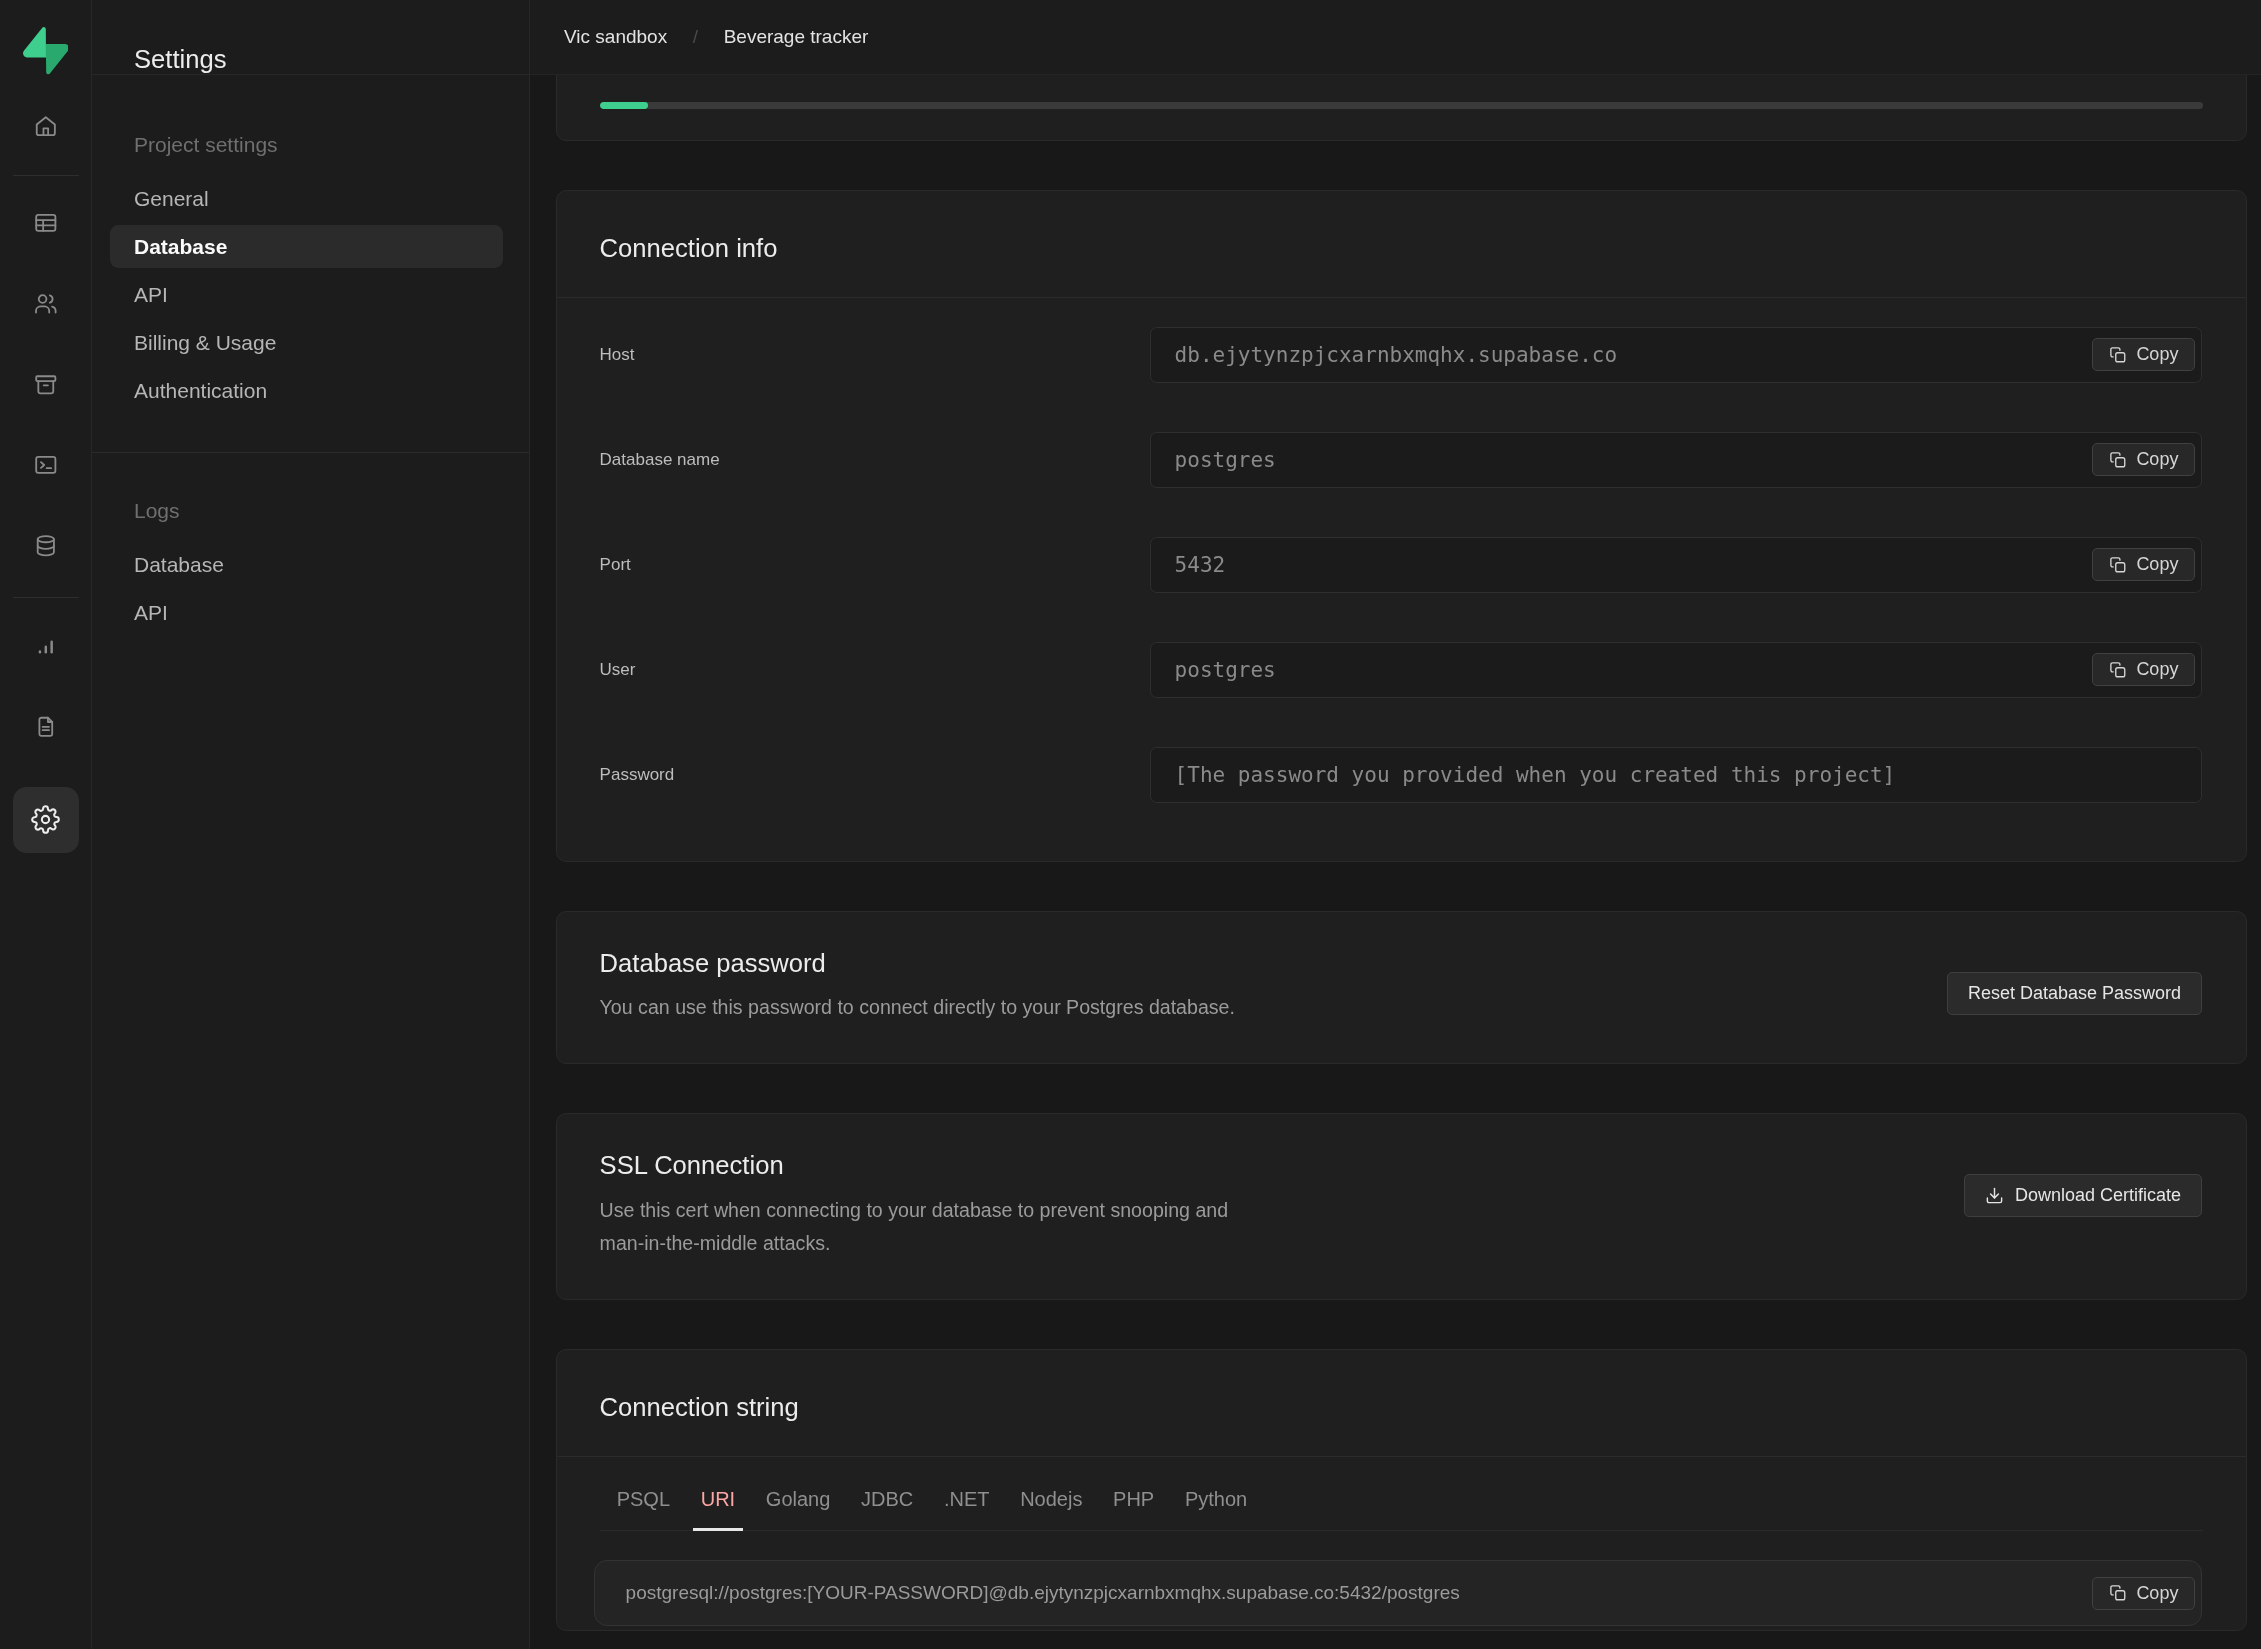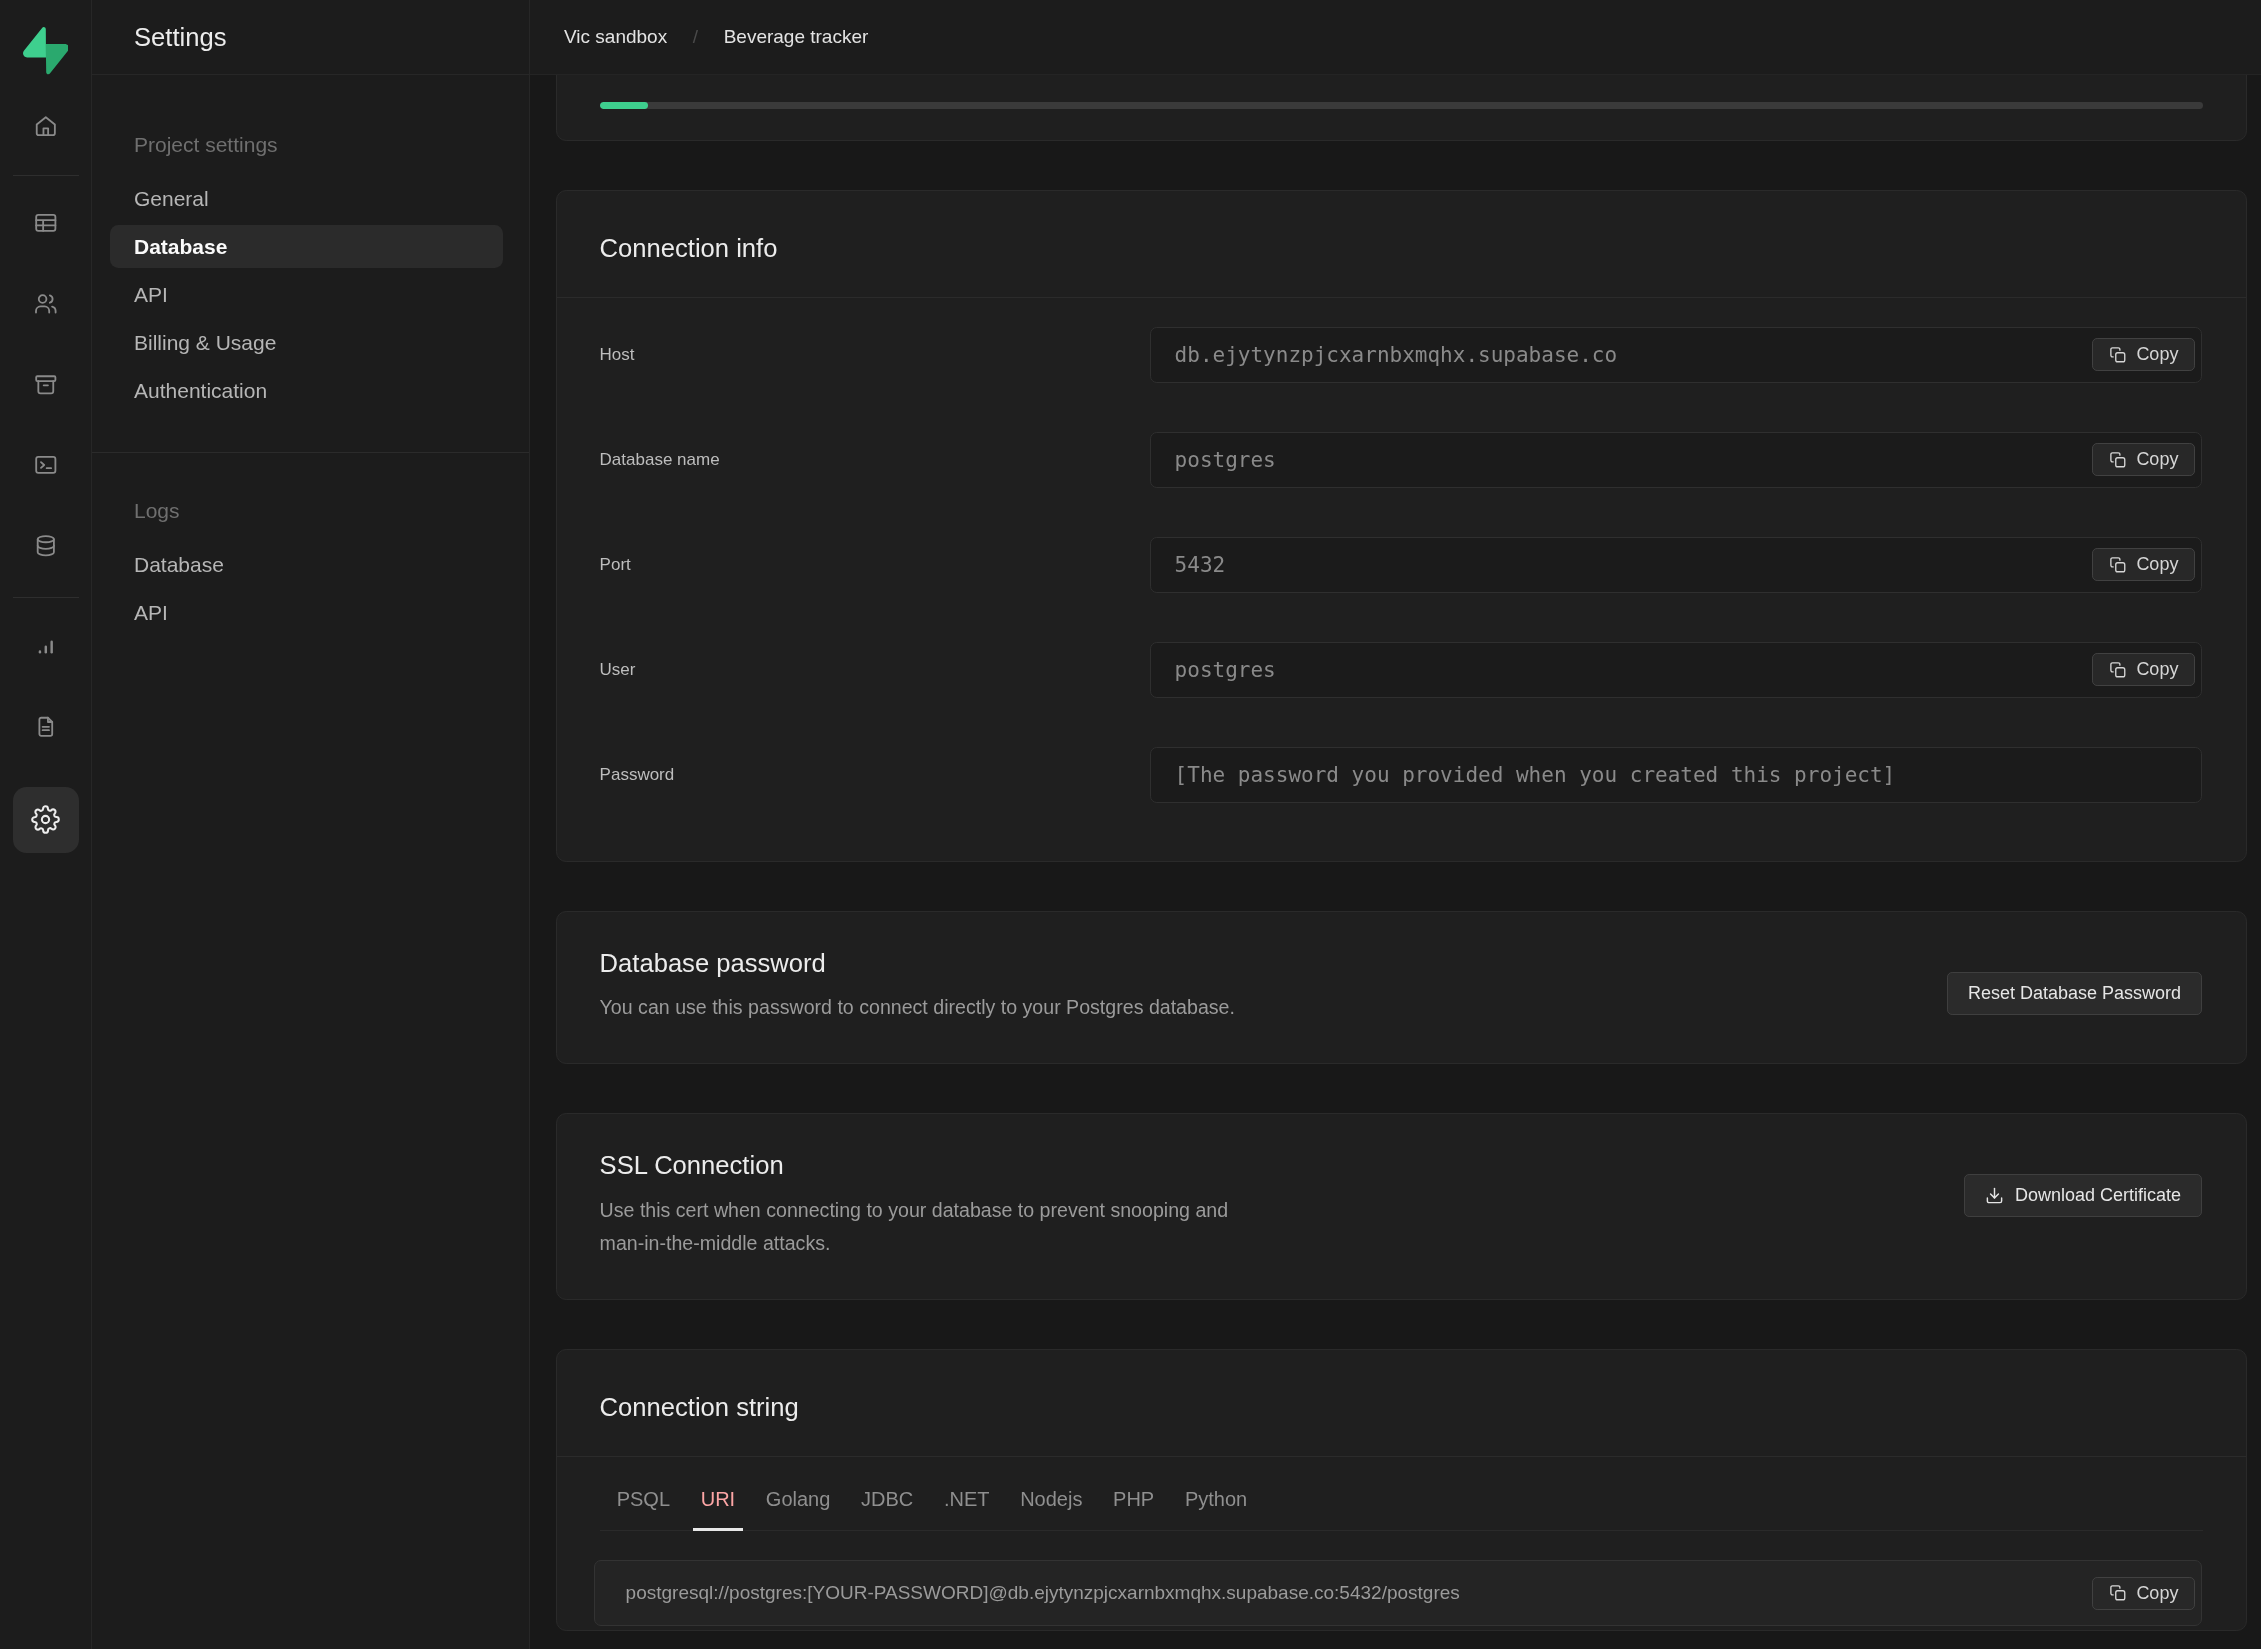--- a/index.html
+++ b/index.html
@@ -41,21 +41,21 @@
   .gear-box svg { width: 29px; height: 29px; }
 
   
   .sidebar {
     width: 438px; flex-shrink: 0;
     background: #1c1c1c; border-right: 0.9px solid #272727;
     display: flex; flex-direction: column;
   }
   .sidebar-header {
     height: 75px; flex-shrink: 0; border-bottom: 0.9px solid #272727;
-    display: flex; align-items: center; padding: 0 42px;
+    display: flex; align-items: flex-end; padding: 0 42px;
   }
   .sidebar-header h1 { font-size: 25.6px; font-weight: 400; color: #ececec; }
   .sidebar-nav { padding: 48px 25.6px 0 18px; }
   .nav-heading {
     margin-left: 24px; font-size: 21px; color: #6f6f6f; height: 43px;
     display: flex; align-items: center;
   }
   .nav-heading.first { margin-bottom: 11px; }
   .nav-item {
     display: flex; align-items: center; height: 43px; margin-bottom: 5.1px;
@@ -141,21 +141,21 @@
   }
   .tab {
     padding: 0 7.7px 17px; margin-right: 15.3px; font-size: 20px; color: #8f8f8f;
     background: none; border: none; cursor: pointer;
     font-family: "Liberation Sans", sans-serif;
     border-bottom: 3.4px solid transparent; margin-bottom: -0.9px;
   }
   .tab.active { color: #fca5a5; border-bottom-color: #e8e8e8; }
   .cs-box {
     margin: 29px 44px 0 37px; height: 66px;
-    background: #242424; border: 0.9px solid #333333; border-radius: 7px;
+    background: #242424; border: 0.9px solid #333333; border-radius: 13px;
     display: flex; align-items: center; padding: 0 6px 0 31px; cursor: text;
   }
   .cs-value { flex: 1; font-size: 19px; color: #9b9b9b; white-space: nowrap; overflow: hidden; }
 </style>
 </head>
 <body>
 
 <div class="app">
 
   <aside class="rail">

